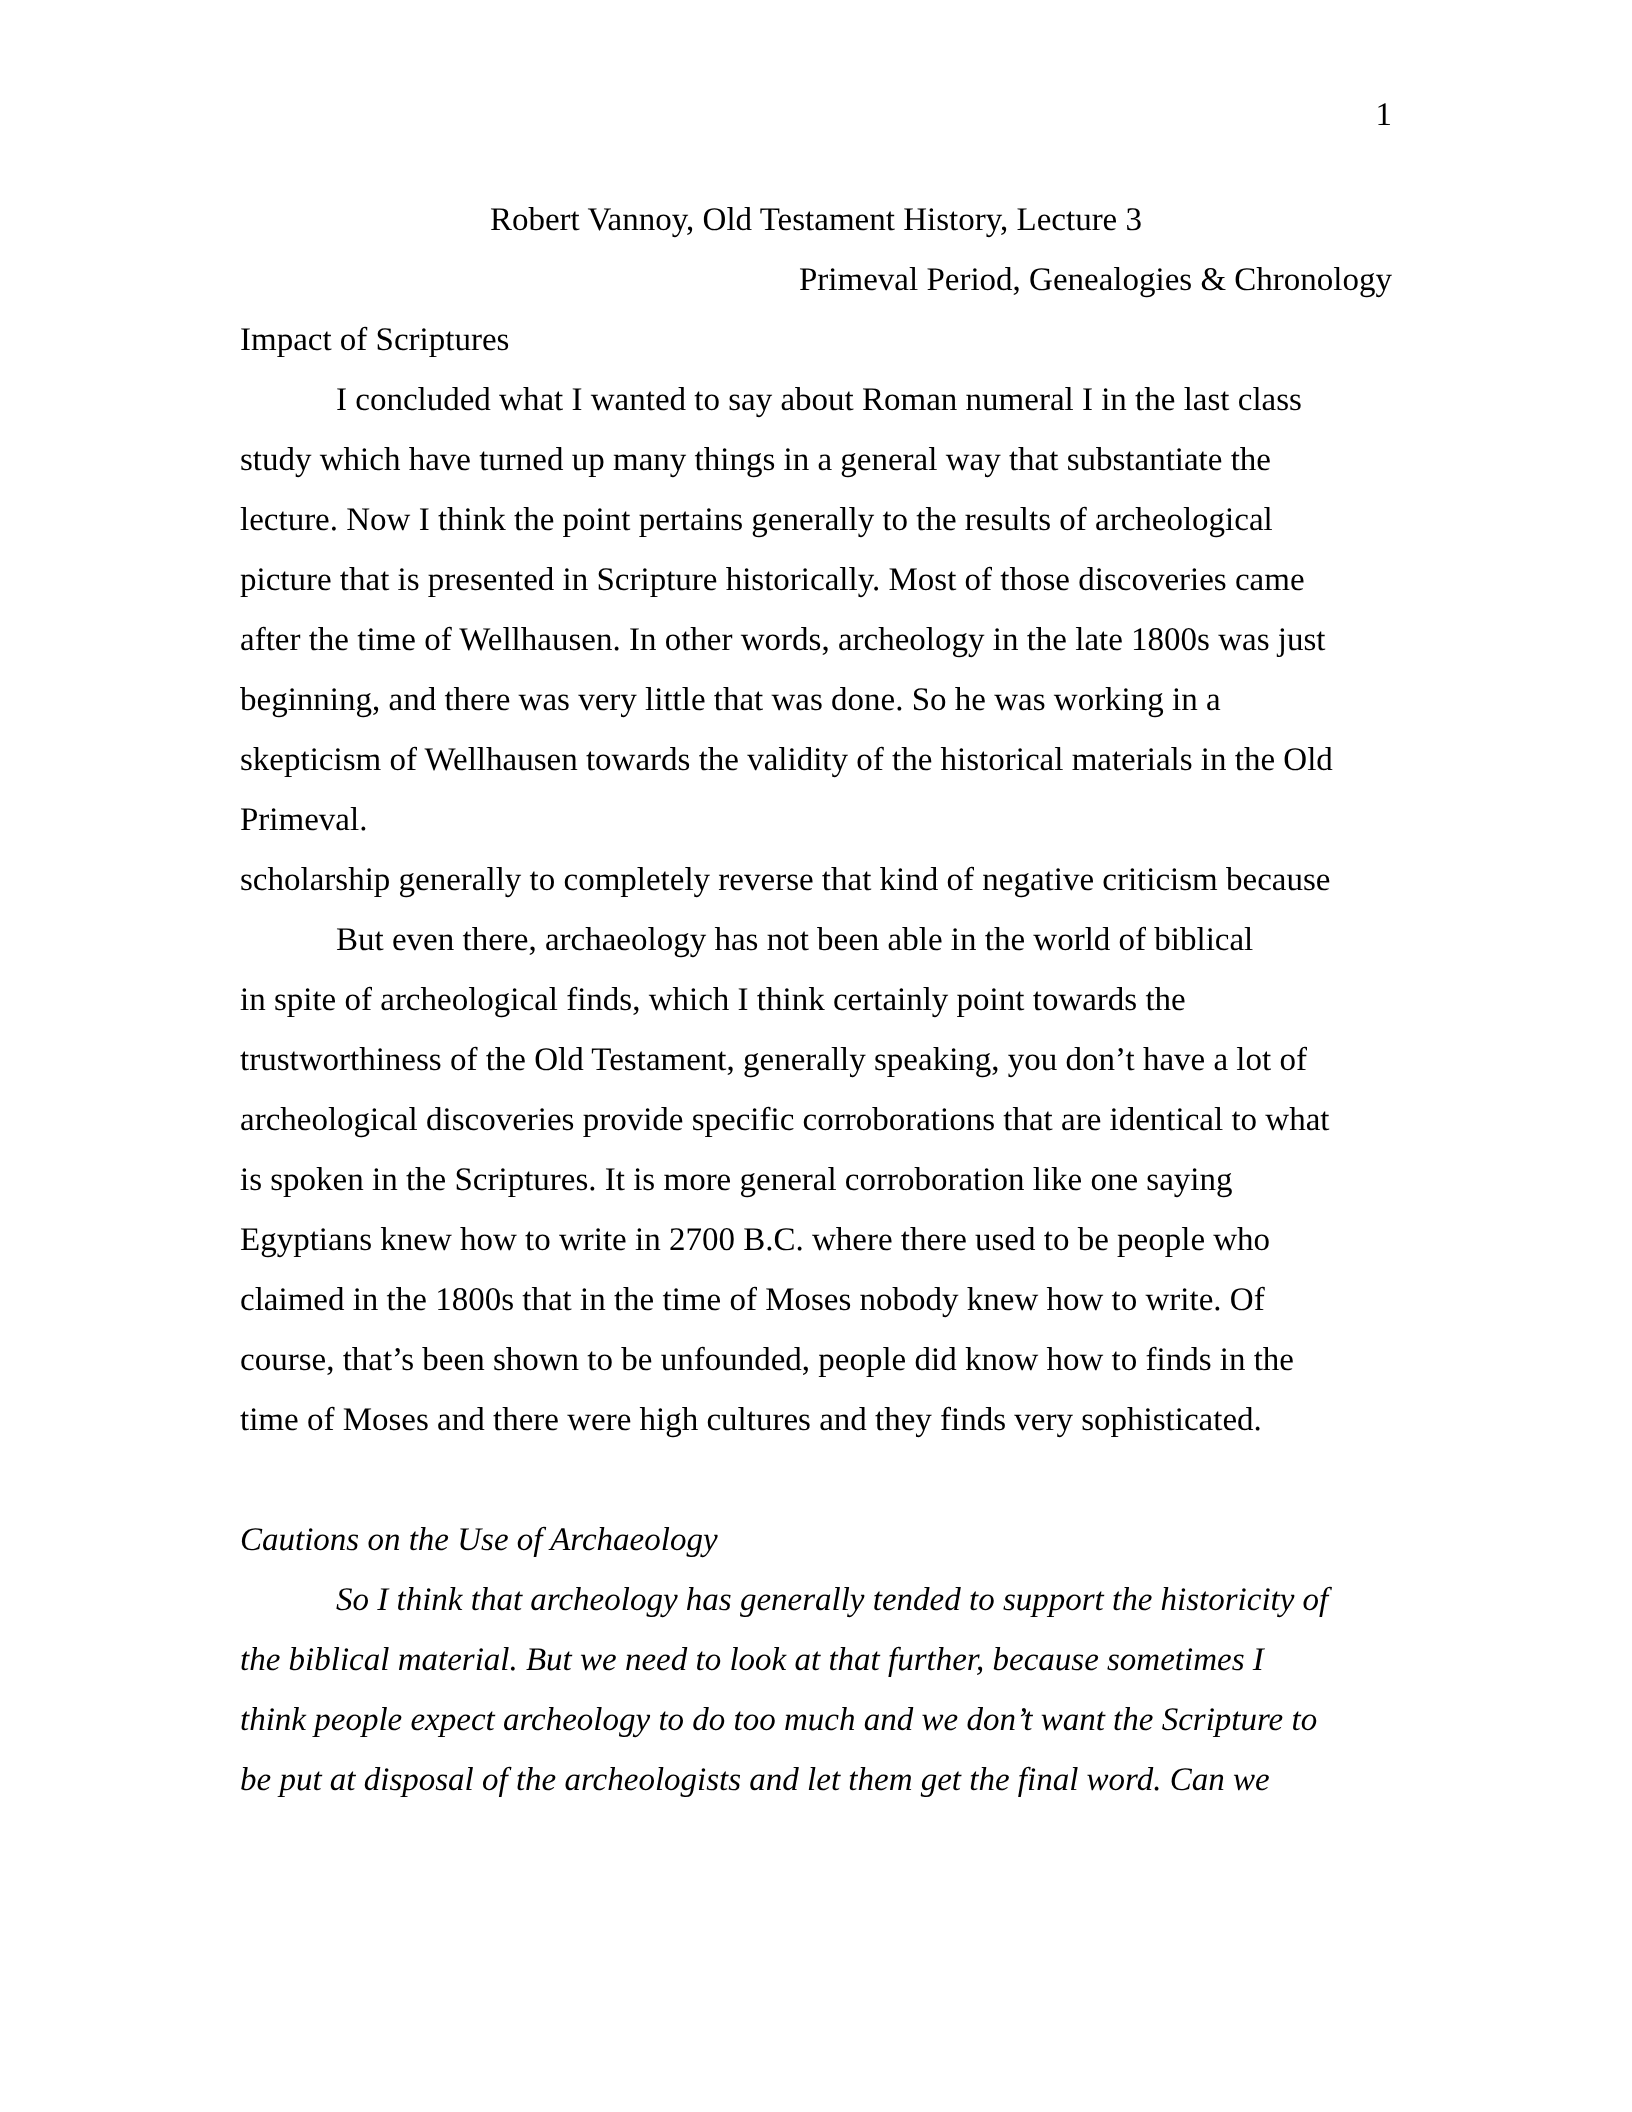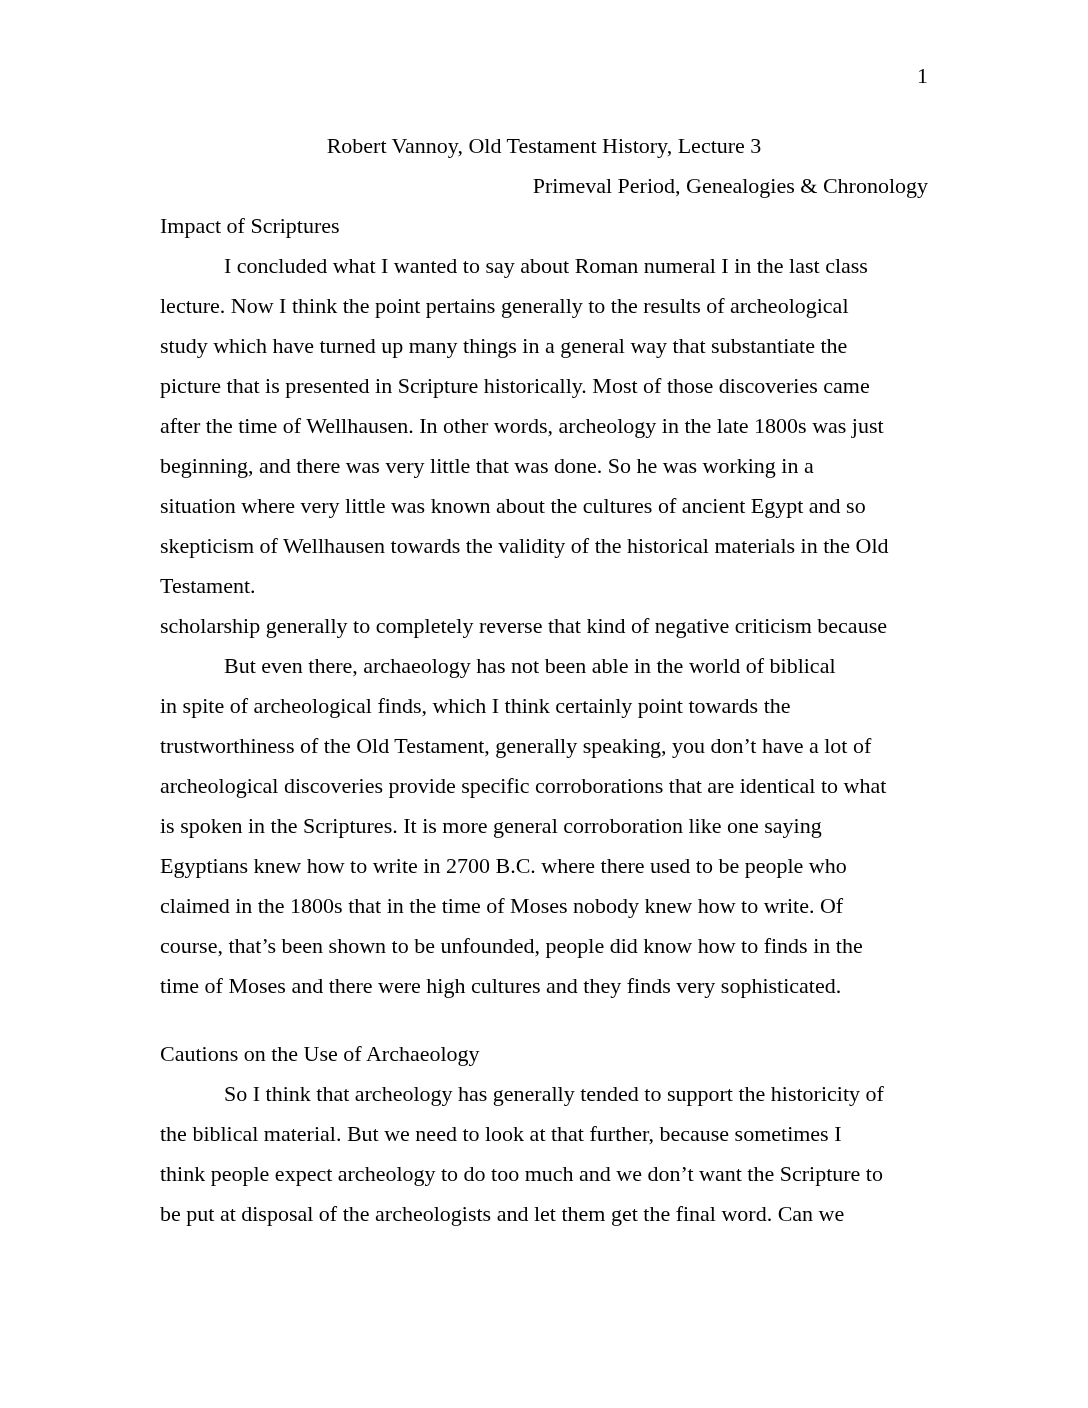--- a/index.html
+++ b/index.html
@@ -30,21 +30,22 @@
     line-height: 40px;
   }
   .doc-subtitle {
     text-align: right;
     line-height: 40px;
   }
   .section-heading {
     line-height: 40px;
   }
   .section-gap {
-    margin-top: 28px;
+    margin-top: 40px;
+    font-style: italic;
   }
   .text-line {
     line-height: 40px;
     white-space: nowrap;
   }
   .text-line.indent {
     text-indent: 64px;
   }
 </style>
 </head>
@@ -55,28 +56,27 @@
   <div class="page-number">1</div>
 
   <div class="doc-title">Robert Vannoy, Old Testament History, Lecture 3</div>
   <div class="doc-subtitle">Primeval Period, Genealogies &amp; Chronology</div>
 
   <div class="section">
     <div class="section-heading">Impact of Scriptures</div>
 
     <div class="paragraph">
       <div class="text-line indent">I concluded what I wanted to say about Roman numeral I in the last class</div>
+      <div class="text-line">study which have turned up many things in a general way that substantiate the</div>
       <div class="text-line">lecture. Now I think the point pertains generally to the results of archeological</div>
-      <div class="text-line">study which have turned up many things in a general way that substantiate the</div>
       <div class="text-line">picture that is presented in Scripture historically. Most of those discoveries came</div>
       <div class="text-line">after the time of Wellhausen. In other words, archeology in the late 1800s was just</div>
       <div class="text-line">beginning, and there was very little that was done. So he was working in a</div>
-      <div class="text-line">situation where very little was known about the cultures of ancient Egypt and so</div>
       <div class="text-line">skepticism of Wellhausen towards the validity of the historical materials in the Old</div>
-      <div class="text-line">Testament.</div>
+      <div class="text-line">Primeval.</div>
     </div>
 
     <div class="paragraph">
       <div class="text-line">scholarship generally to completely reverse that kind of negative criticism because</div>
       <div class="text-line indent">But even there, archaeology has not been able in the world of biblical</div>
       <div class="text-line">in spite of archeological finds, which I think certainly point towards the</div>
       <div class="text-line">trustworthiness of the Old Testament, generally speaking, you don’t have a lot of</div>
       <div class="text-line">archeological discoveries provide specific corroborations that are identical to what</div>
       <div class="text-line">is spoken in the Scriptures. It is more general corroboration like one saying</div>
       <div class="text-line">Egyptians knew how to write in 2700 B.C. where there used to be people who</div>

